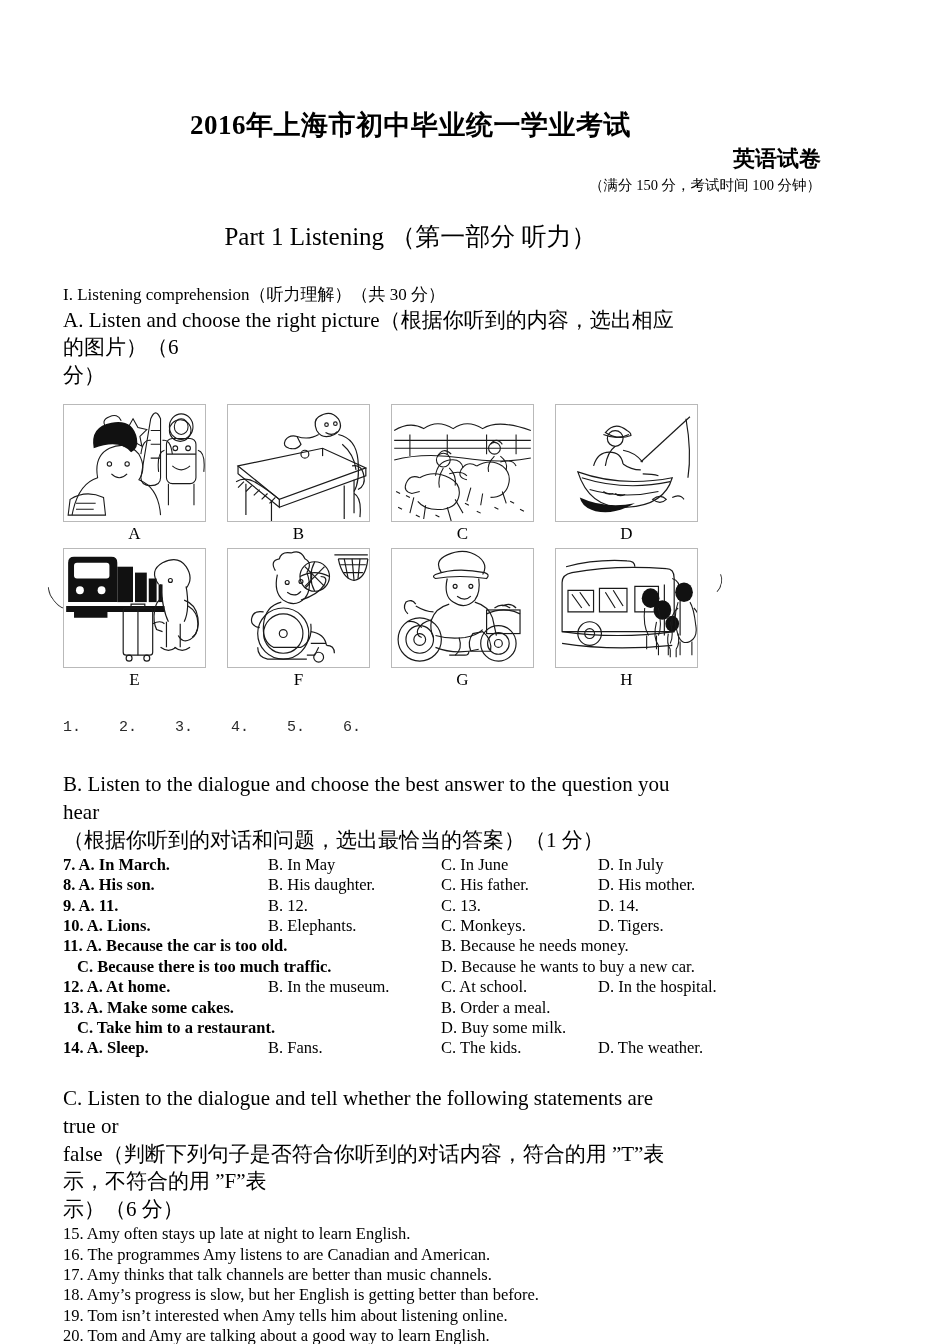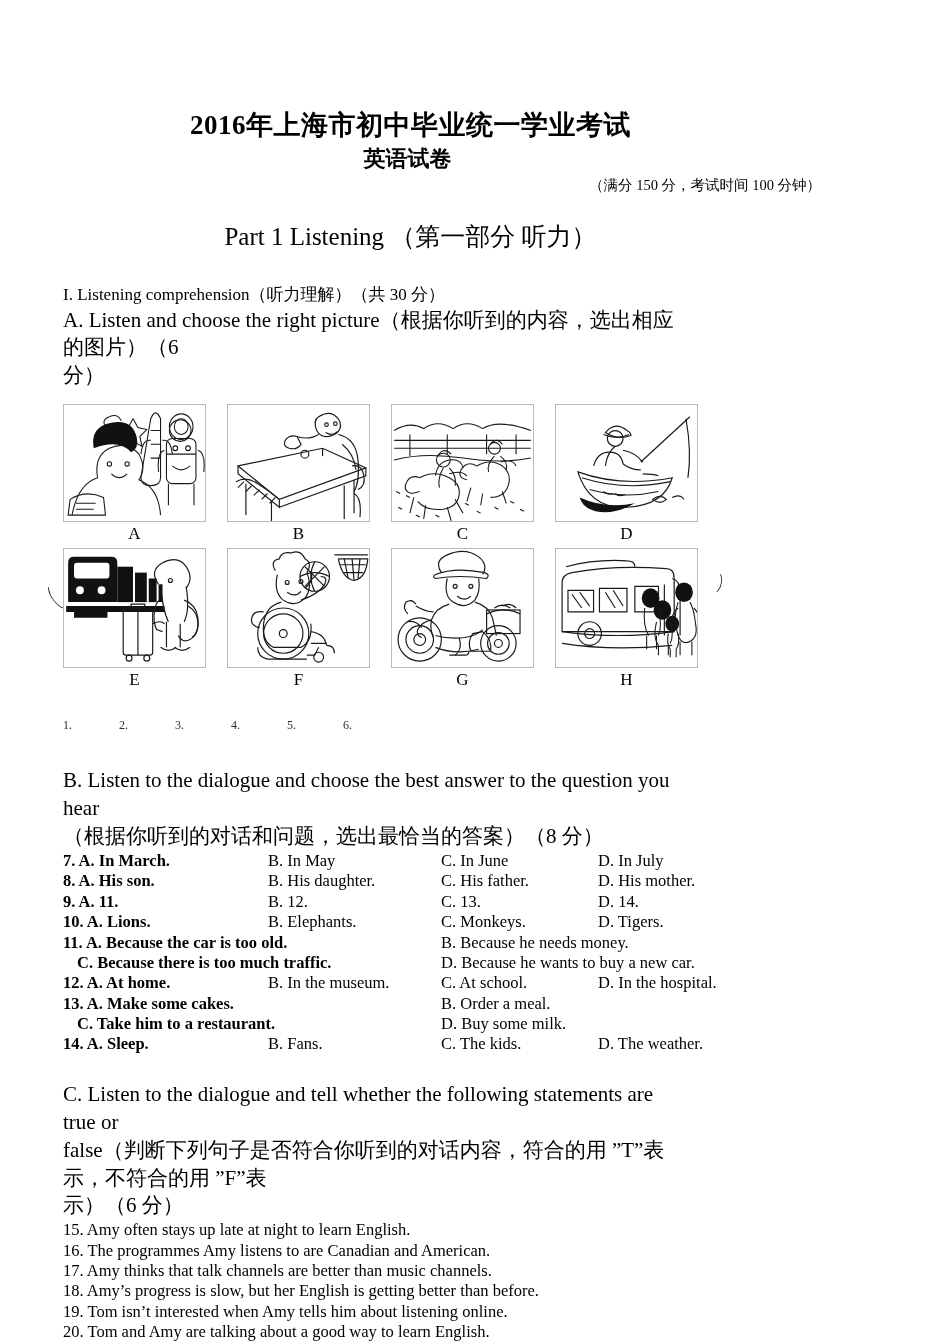--- a/index.html
+++ b/index.html
@@ -27,24 +27,24 @@
   .title-main {
     text-align: center;
     font-size: 27px;
     font-weight: bold;
     letter-spacing: 0.5px;
     margin: 0;
     padding-top: 110px;
     line-height: 1.18;
   }
   .title-sub {
-    text-align: center;
+    text-align: right;
     font-size: 22px;
     font-weight: bold;
-    margin: 4px 6px 0 0;
+    margin: 4px 0 0 0;
     line-height: 1.2;
   }
   .title-note {
     text-align: right;
     font-size: 14.5px;
     margin: 5px 0 0 0;
     line-height: 1.2;
   }
   .part-title {
     text-align: center;
@@ -128,23 +128,24 @@
     border-radius: 50%;
     border-left-color: transparent;
     border-top-color: transparent;
     border-bottom-color: transparent;
     transform: rotate(12deg);
   }
 
   
   .num-row {
     margin-top: 28px;
-    font-size: 12px;
+    font-size: 15px;
     line-height: 1.3;
     color: #2a2a2a;
+    font-family: Liberation Mono, monospace;
   }
   .num-row span { display: inline-block; width: 56px; }
 
   
   .q-block { margin-top: 0; }
   .q-line {
     font-size: 16.5px;
     line-height: 1.235;
     position: relative;
     white-space: nowrap;
@@ -458,21 +459,21 @@
       </div>
     </div>
 
     <div class="num-row">
       <span>1.</span><span>2.</span><span>3.</span><span>4.</span><span>5.</span><span>6.</span>
     </div>
 
     <div class="spacer-lg"></div>
 
     <p class="sec-line">B. Listen to the dialogue and choose the best answer to the question you hear
-（根据你听到的对话和问题，选出最恰当的答案）（8 分）</p>
+（根据你听到的对话和问题，选出最恰当的答案）（1 分）</p>
 
     <div class="q-block">
 
       <div class="q-line">
         <span class="col-a"><span>7.</span> <span>A. In March.</span></span>
         <span class="opt opt-b">B. In May</span>
         <span class="opt opt-c">C. In June</span>
         <span class="opt opt-d">D. In July</span>
       </div>
 

